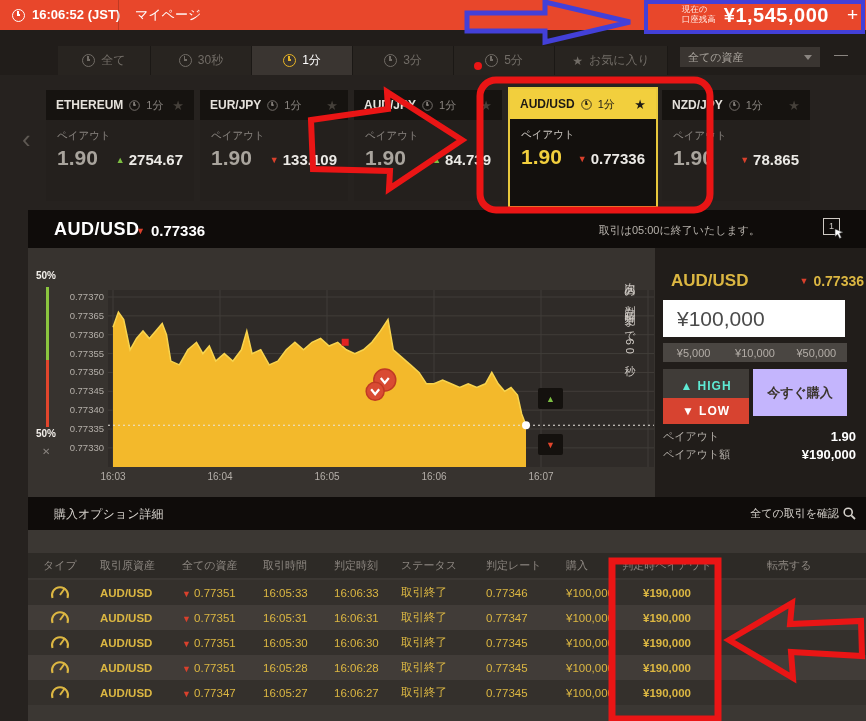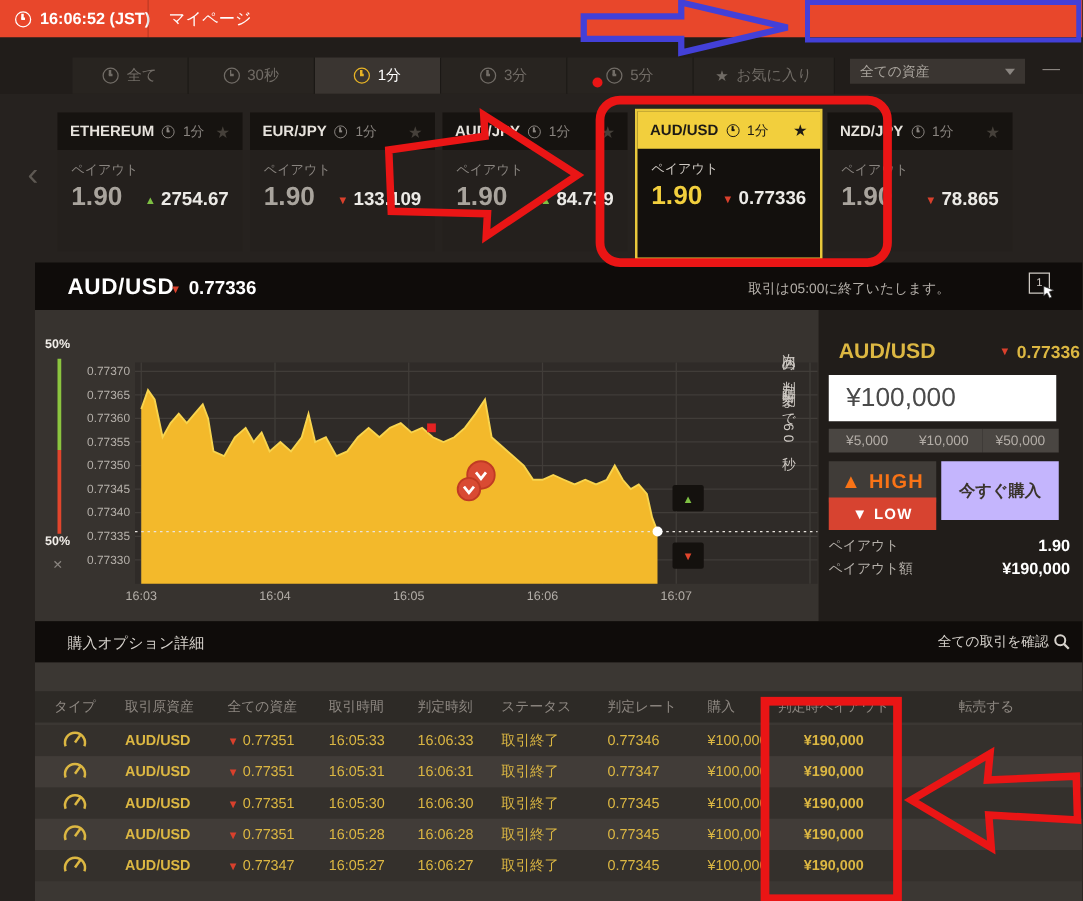--- a/index.html
+++ b/index.html
@@ -73,22 +73,22 @@
   
   #panel{left:655px;top:248px;width:211px;height:249px;background:#211d1a;color:#fff}
   #panel .trow{left:8px;top:20px;width:193px;display:flex;justify-content:space-between;align-items:center}
   #panel .sym{font-size:17px;font-weight:bold}
   #panel .pr{font-size:14px;font-weight:bold;display:flex;gap:5px;align-items:center}
   #amt{left:8px;top:52px;width:168px;height:37px;border:0;background:#fff;color:#4a4a4a;
        font-size:21px;padding:0 0 0 14px;font-family:"Liberation Sans",sans-serif}
   #quick{left:8px;top:95px;width:184px;display:flex;gap:0}
   .qbtn{flex:1;height:19px;background:#4a4642;border:0;color:#b3ada7;font-size:11px;
         font-family:"Liberation Sans",sans-serif}
-  #highbtn{left:8px;top:121px;width:86px;height:33px;background:#403c38;border:0;color:#f97316;
-           font-size:16px;font-weight:bold;letter-spacing:1px}
+  #highbtn{left:8px;top:121px;width:86px;height:33px;background:#403c38;border:0;color:#5eead4;
+           font-size:12px;font-weight:bold;letter-spacing:1px}
   #lowbtn{left:8px;top:150px;width:86px;height:26px;background:#d74330;border:0;color:#fff;
           font-size:12px;font-weight:bold;letter-spacing:1px}
   #buybtn{left:98px;top:121px;width:94px;height:47px;background:#c4b5fd;border:0;color:#3a342c;
           font-size:13px;font-weight:bold}
   .prow2{left:8px;width:193px;display:flex;justify-content:space-between;font-size:11px;color:#b5b0aa}
   .prow2 b{color:#fff;font-size:13px}
   
   #detbar{left:28px;top:497px;width:838px;height:33px;background:#0f0c0a;color:#d8d4ce}
   #detbar .ttl{left:26px;top:9px;font-size:12px;font-weight:normal}
   #detbar .viewall{right:10px;top:9px;font-size:11px;display:flex;gap:4px;align-items:center;color:#d6d2cc}
@@ -114,20 +114,28 @@
 </style>
 </head>
 <body>
 
 <div id="topbar" class="abs">
   <div class="abs time">
     <span class="clockicon"></span>
     <span>16:06:52 (JST)</span>
   </div>
   <div class="abs mypage">マイページ</div>
+  <div class="abs balwrap">
+    <div class="ballbl">
+      <div>現在の</div>
+      <div>口座残高</div>
+    </div>
+    <div class="balamt">¥1,545,000</div>
+    <div class="balplus">+</div>
+  </div>
 </div>
 
 <div id="tabbar" class="abs">
   <div id="tabs" class="abs">
       <div class="tab" style="width: 92px;">
         <span class="clockicon"></span>
         <span>全て</span>
       </div>
       <div class="tab" style="width: 100px;">
         <span class="clockicon"></span>

